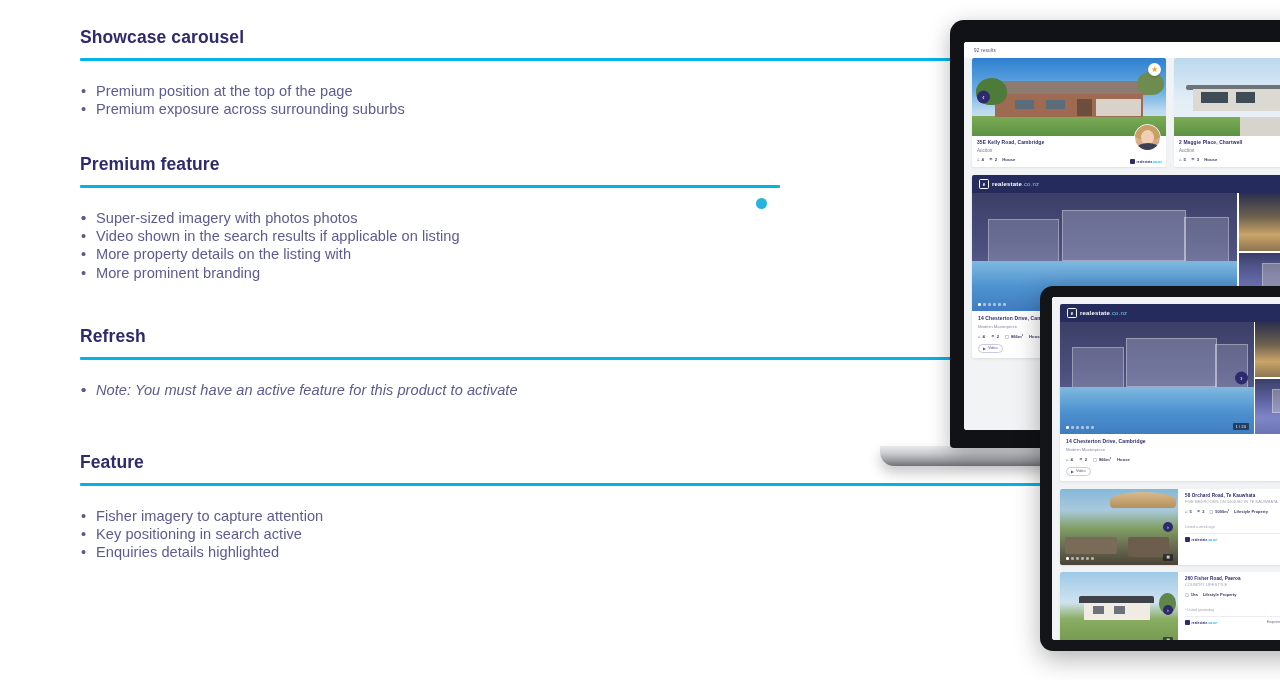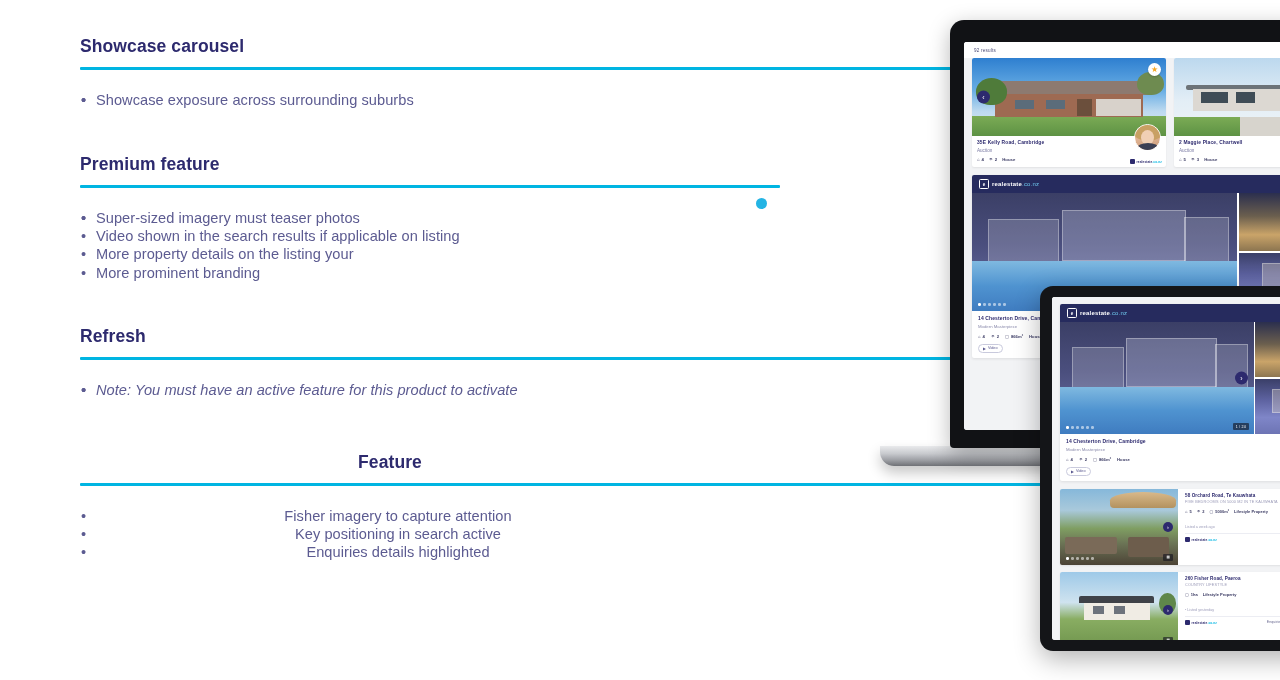--- a/index.html
+++ b/index.html
@@ -23,33 +23,33 @@
     position:relative;padding-left:16px;color:#5c5b91;
     font-size:14.6px;line-height:18.3px;margin-top:0;letter-spacing:.05px;
     white-space:nowrap;
   }
   .bullets li .dotmark{
     position:absolute;left:1px;top:0;color:#5c5b91;font-size:14.6px;line-height:18.3px;
   }
   .bullets li.italic{font-style:italic;}
 
   
-  #sec-showcase{top:37px;}
+  #sec-showcase{top:28px;}
   #sec-showcase .rule{width:895px;}
   #sec-showcase .bullets{margin-top:21px;}
 
   #sec-premium{top:155px;}
   #sec-premium .rule{width:700px;}
   #sec-premium .bullets{margin-top:21px;}
 
   #sec-refresh{top:327px;}
   #sec-refresh .rule{width:985px;}
   #sec-refresh .bullets{margin-top:21px;}
 
-  #sec-feature{top:453px;text-align:center;}
+  #sec-feature{top:453px;}
   #sec-feature .rule{width:985px;}
   #sec-feature .bullets{margin-top:21px;}
 
   
   .dot{
     position:absolute;width:11px;height:11px;border-radius:50%;
     background:#24b4e4;box-shadow:0 0 0 1px rgba(255,255,255,.0);
   }
 
   
@@ -194,33 +194,33 @@
 <body>
 
 <div class="stage">
 
   <div class="copy">
 
     <div class="section" id="sec-showcase">
       <h2 class="sec-title">Showcase carousel</h2>
       <div class="rule"></div>
       <ul class="bullets">
-        <li><span class="dotmark">•</span></li>
-        <li><span class="dotmark">•</span><span>Showcase exposure across surrounding suburbs</span></li>
+        <li><span class="dotmark">•</span><span>Premium position at the top of the page</span></li>
+        <li><span class="dotmark">•</span><span>Premium exposure across surrounding suburbs</span></li>
       </ul>
     </div>
 
     <div class="section" id="sec-premium">
       <h2 class="sec-title">Premium feature</h2>
       <div class="rule"></div>
       <ul class="bullets">
         <li><span class="dotmark">•</span></li>
-        <li><span class="dotmark">•</span><span>Super-sized imagery must teaser photos</span></li>
+        <li><span class="dotmark">•</span><span>Super-sized imagery with photos photos</span></li>
         <li><span class="dotmark">•</span><span>Video shown in the search results if applicable on listing</span></li>
-        <li><span class="dotmark">•</span><span>More property details on the listing your</span></li>
+        <li><span class="dotmark">•</span><span>More property details on the listing with</span></li>
         <li><span class="dotmark">•</span><span>More prominent branding</span></li>
       </ul>
     </div>
 
     <div class="section" id="sec-refresh">
       <h2 class="sec-title">Refresh</h2>
       <div class="rule"></div>
       <ul class="bullets">
         <li><span class="dotmark">•</span></li>
         <li class="italic"><span class="dotmark">•</span><span>Note: You must have an active feature for this product to activate</span></li>

